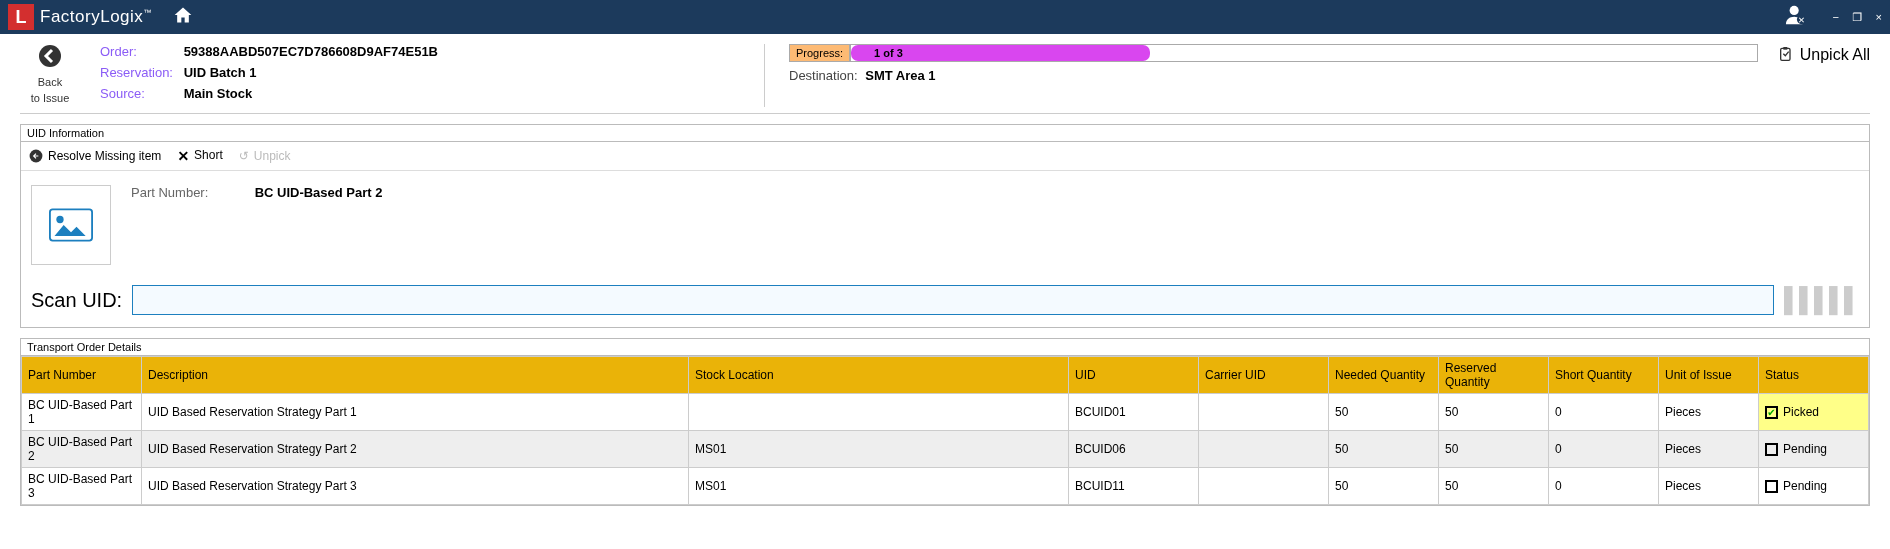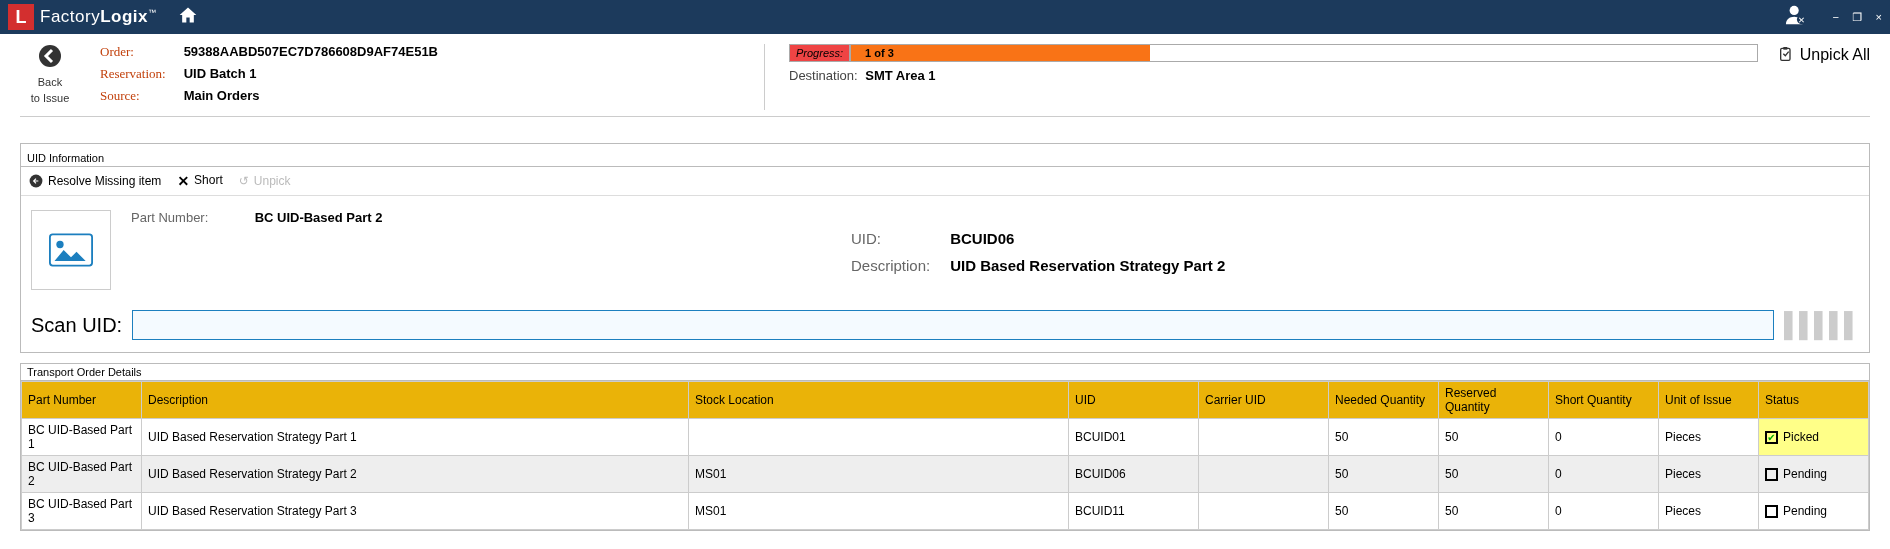--- a/index.html
+++ b/index.html
@@ -14,52 +14,52 @@
     color: #fff;
   }
   .logo-box {
     background: #d32f2f;
     width: 26px; height: 26px;
     display: flex; align-items: center; justify-content: center;
     font-size: 18px; font-weight: bold; color: #fff;
     margin-right: 6px;
   }
   .brand-text { font-size: 17px; font-weight: 300; letter-spacing: 0.5px; }
-  .brand-bold { font-weight: 700; }
+  .brand-bold { font-weight: 400; }
   .home-icon { margin-left: 20px; font-size: 20px; cursor: pointer; }
   .titlebar-spacer { flex: 1; }
   .user-icon { font-size: 20px; margin-right: 16px; cursor: pointer; }
   .win-controls span { margin-left: 10px; cursor: pointer; font-size: 11px; }
 
   .content { padding: 10px 20px; }
 
   .header-row { display: flex; align-items: flex-start; gap: 20px; border-bottom: 1px solid #ccc; padding-bottom: 6px; }
   .back-btn { text-align: center; cursor: pointer; color: #333; width: 60px; }
   .back-btn .arrow { font-size: 22px; line-height: 1; }
   .back-btn .lbl { font-size: 11px; margin-top: 4px; }
 
   .info-left { flex: 0 0 640px; font-size: 13px; }
   .info-left .row { margin-bottom: 6px; }
-  .info-left .lbl { display: inline-block; width: 80px; color: #c2410c; font-family: Liberation Serif, serif; }
+  .info-left .lbl { display: inline-block; width: 80px; color: #8b5cf6; }
   .info-left .val { font-weight: bold; }
 
   .divider-v { width: 1px; background: #ccc; align-self: stretch; margin: 0 4px; }
 
   .info-right { flex: 1; font-size: 13px; }
   .progress-row { display: flex; align-items: center; margin-bottom: 6px; }
-  .progress-row .plabel { background: #ef4444; padding: 2px 6px; border: 1px solid #aaa; font-size: 11px; font-style: italic; }
+  .progress-row .plabel { background: #fdba74; padding: 2px 6px; border: 1px solid #aaa; font-size: 11px; }
   .progress-bar { border: 1px solid #aaa; height: 18px; flex: 1; position: relative; background: #fff; }
-  .progress-fill { background: #f97316; height: 100%; display: flex; align-items: center; padding-left: 14px; font-size: 11px; font-weight: bold; }
+  .progress-fill { background: #d946ef; height: 100%; display: flex; align-items: center; padding-left: 23px; font-size: 11px; font-weight: bold; border-radius: 7px; }
   .info-right .row { margin-bottom: 6px; }
   .info-right .lbl { color: #444; margin-right: 4px; }
   .info-right .val { font-weight: bold; }
 
   .unpick-all { display: flex; align-items: center; gap: 6px; cursor: pointer; font-size: 16px; padding-top: 2px; }
 
-  .fieldset { border: 1px solid #bbb; margin-top: 26px; padding: 6px 0 0 0; }
+  .fieldset { border: 1px solid #bbb; margin-top: 10px; padding: 0 0 0 0; }
   .fieldset-title { font-size: 11px; padding: 2px 6px; border-bottom: 1px solid #bbb; background: #fff; }
 
   .toolbar { display: flex; gap: 16px; padding: 6px 8px; border-bottom: 1px solid #ddd; align-items: center; font-size: 12px; }
   .toolbar .tbtn { display: flex; align-items: flex-start; gap: 5px; cursor: pointer; }
   .toolbar .disabled { color: #bbb; cursor: default; }
 
   .part-panel { display: flex; padding: 14px 10px; gap: 20px; }
   .img-box { width: 80px; height: 80px; border: 1px solid #ccc; display: flex; align-items: center; justify-content: center; }
   .img-box svg { width: 44px; height: 34px; }
   .part-left { width: 700px; font-size: 13px; }
@@ -133,21 +133,21 @@
       <div class="row">
         <span class="lbl">Order:</span>
         <span class="val">59388AABD507EC7D786608D9AF74E51B</span>
       </div>
       <div class="row">
         <span class="lbl">Reservation:</span>
         <span class="val">UID Batch 1</span>
       </div>
       <div class="row">
         <span class="lbl">Source:</span>
-        <span class="val">Main Orders</span>
+        <span class="val">Main Stock</span>
       </div>
     </div>
 
     <div class="divider-v"></div>
 
     <div class="info-right">
       <div class="progress-row">
         <span class="plabel">Progress:</span>
         <div class="progress-bar">
           <div class="progress-fill" id="progress-fill" style="width: 33%;">1 of 3</div>
@@ -194,30 +194,20 @@
         <svg viewBox="0 0 48 36">
             <rect x="1" y="1" width="46" height="34" rx="3" fill="none" stroke="#1c7fbf" stroke-width="2"></rect>
             <circle cx="12" cy="12" r="4" fill="#1c7fbf"></circle>
             <path d="M6 30l10-12 8 8 6-6 10 10z" fill="#1c7fbf"></path>
           </svg>
       </div>
       <div class="part-left">
         <div class="row">
           <span class="lbl">Part Number:</span>
           <span class="val">BC UID-Based Part 2</span>
-        </div>
-      </div>
-      <div class="part-right">
-        <div class="row">
-          <span class="lbl">UID:</span>
-          <span class="val">BCUID06</span>
-        </div>
-        <div class="row">
-          <span class="lbl">Description:</span>
-          <span class="val">UID Based Reservation Strategy Part 2</span>
         </div>
       </div>
     </div>
 
     <div class="scan-row">
       <span class="lbl">Scan UID:</span>
       <input type="text" style="">
       <span class="barcode-icon">▌▌▌▌▌</span>
     </div>
   </div>

